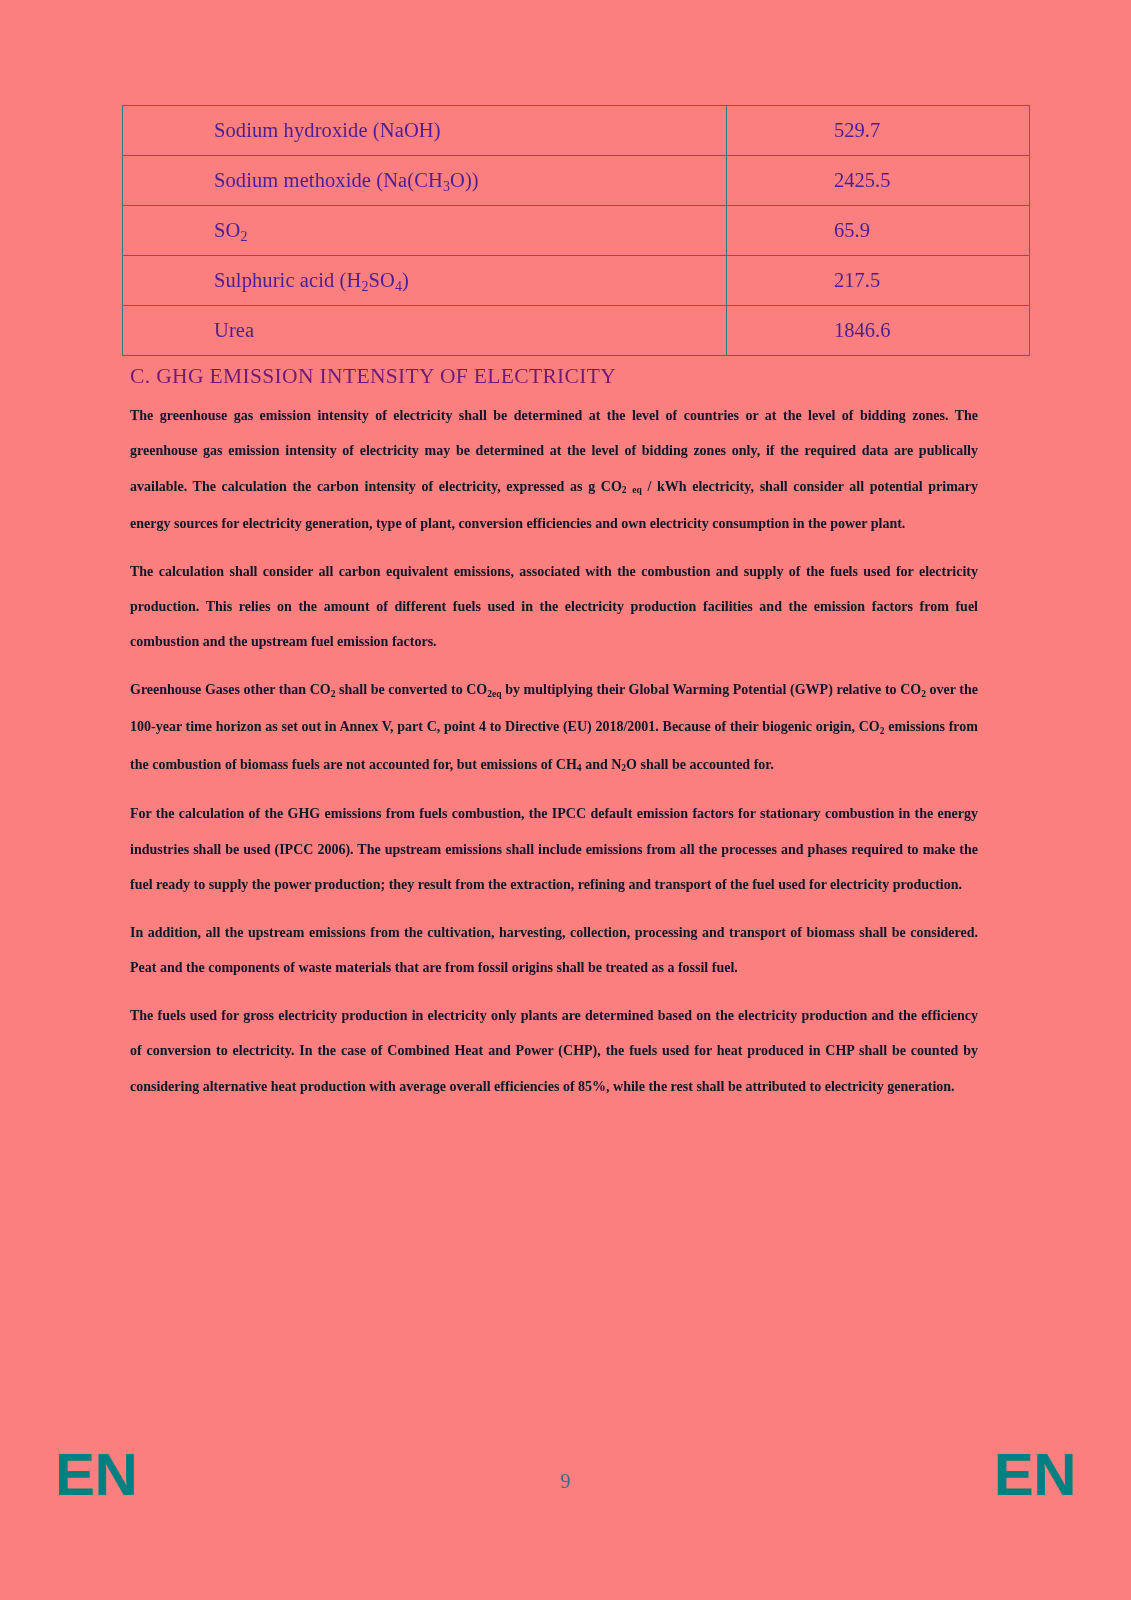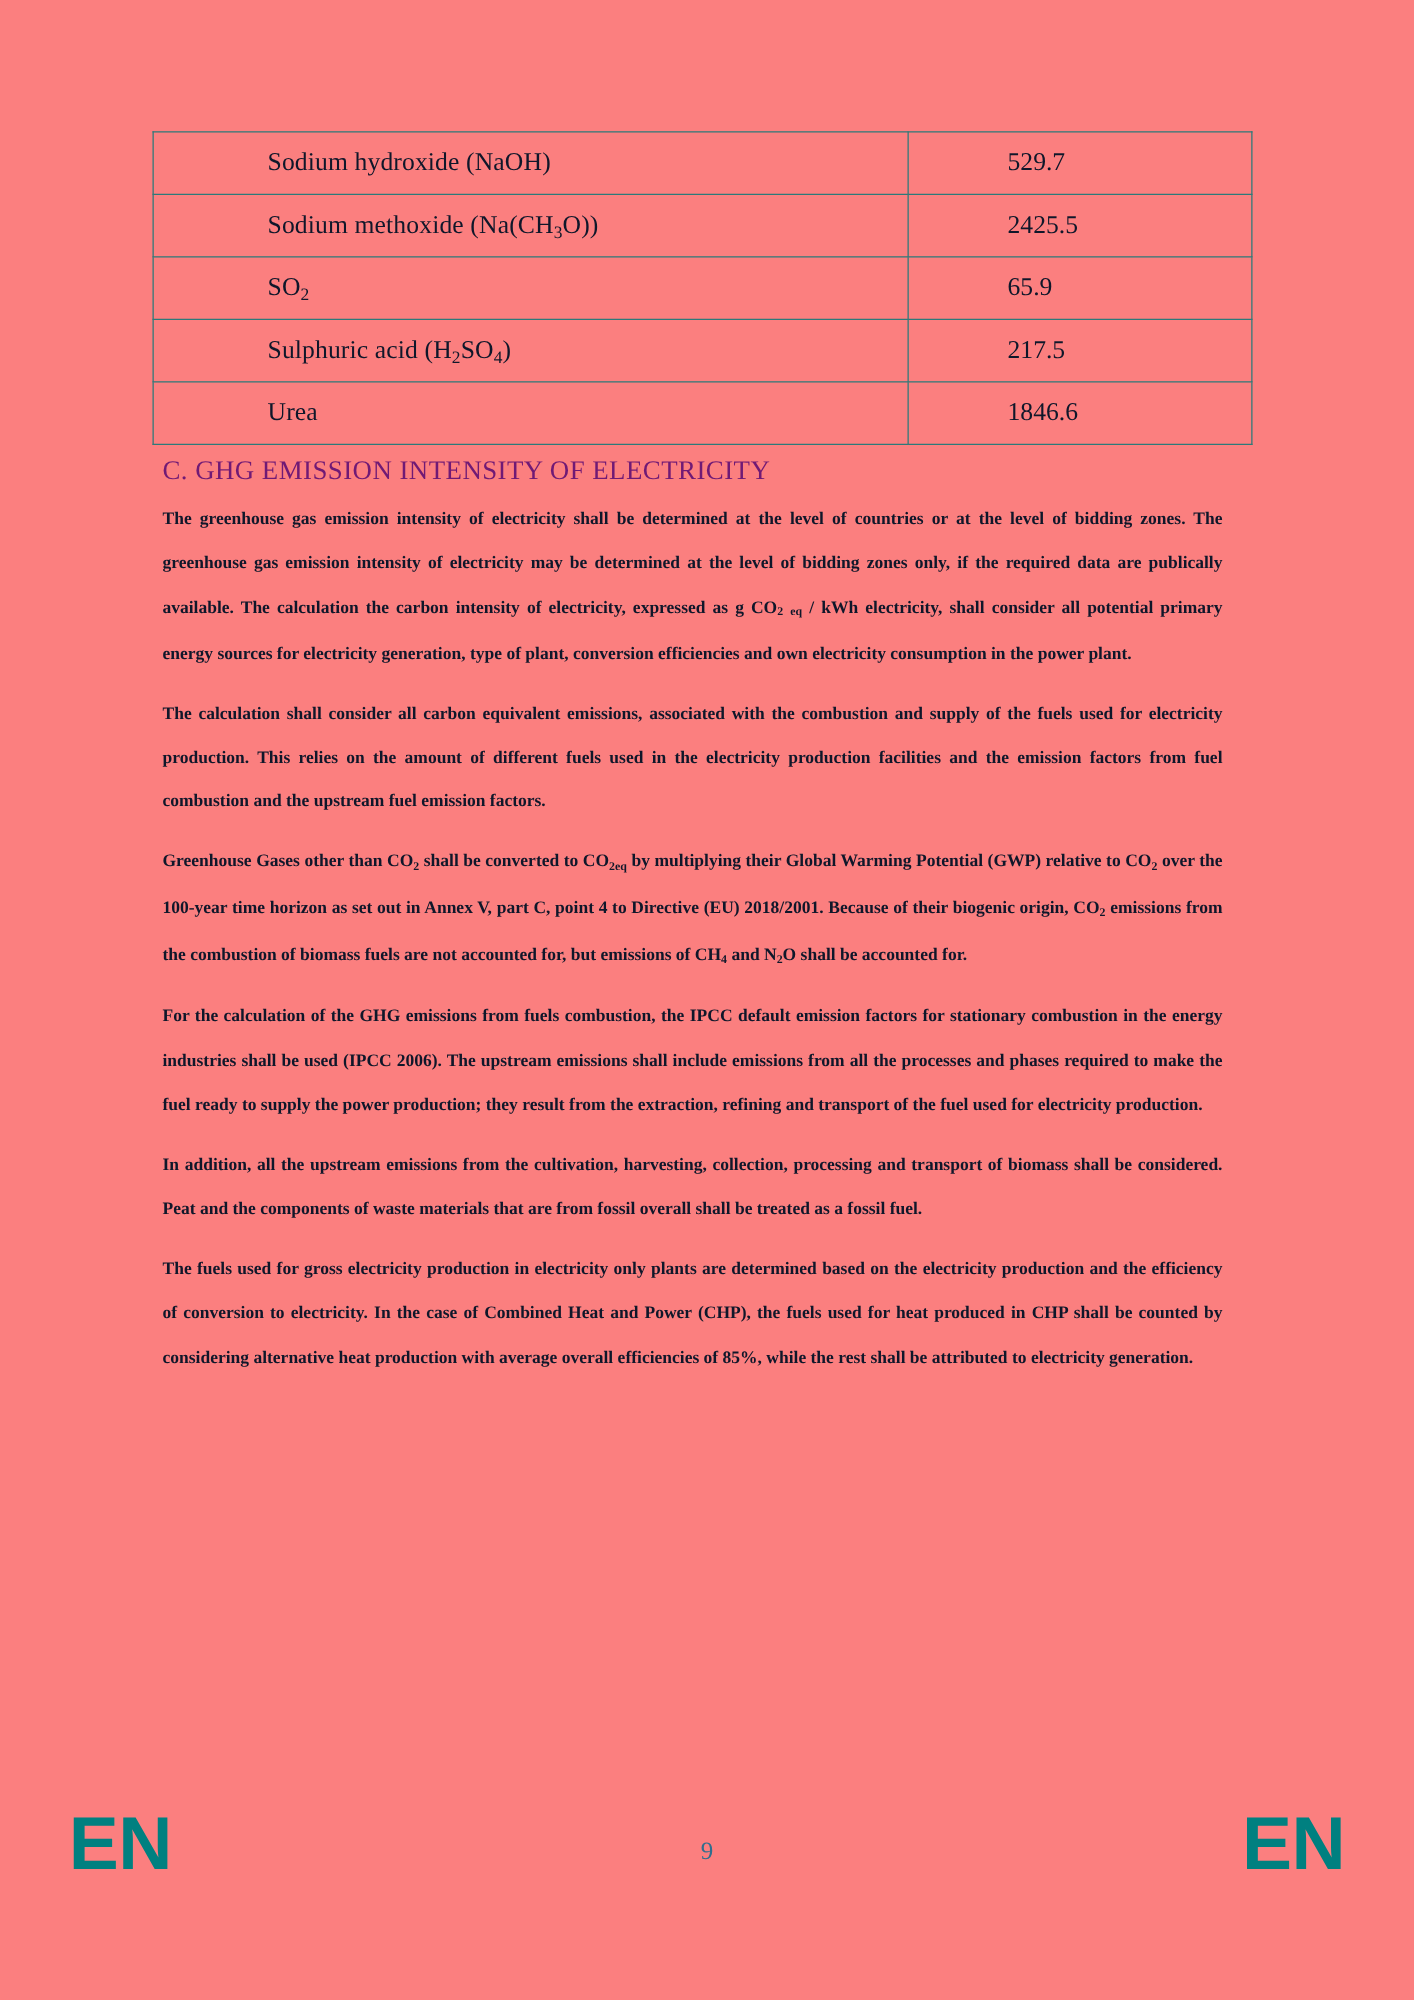--- a/index.html
+++ b/index.html
@@ -31,30 +31,30 @@
     width: 707px;
     border-collapse: collapse;
     table-layout: fixed;
   }
   .ef-table td {
     border: 1.6px solid #2c7a7a;
     height: 49px;
     padding: 0;
     vertical-align: middle;
     font-size: 20.5px;
-    color: #0f172a;
+    color: #4c1d95;
   }
   .ef-table td.c-name {
     width: 512px;
     padding-left: 91px;
     letter-spacing: 0.1px;
   }
   .ef-table td.c-val {
     width: 195px;
-    padding-left: 79px;
+    padding-left: 107px;
   }
   .ef-table sub {
     font-size: 0.68em;
     vertical-align: baseline;
     position: relative;
     top: 0.28em;
   }
 
   
   .section-heading {
@@ -157,21 +157,21 @@
   <div class="body-block">
 
     <p class="para">The greenhouse gas emission intensity of electricity shall be determined at the level of countries or at the level of bidding zones. The greenhouse gas emission intensity of electricity may be determined at the level of bidding zones only, if the required data are publically available. The calculation the carbon intensity of electricity, expressed as g CO<sub>2</sub> <span class="sub-sp">eq</span> / kWh electricity, shall consider all potential primary energy sources for electricity generation, type of plant, conversion efficiencies and own electricity consumption in the power plant.</p>
 
     <p class="para">The calculation shall consider all carbon equivalent emissions, associated with the combustion and supply of the fuels used for electricity production. This relies on the amount of different fuels used in the electricity production facilities and the emission factors from fuel combustion and the upstream fuel emission factors.</p>
 
     <p class="para">Greenhouse Gases other than CO<sub>2</sub> shall be converted to CO<sub>2eq</sub> by multiplying their Global Warming Potential (GWP) relative to CO<sub>2</sub> over the 100-year time horizon as set out in Annex V, part C, point 4 to Directive (EU) 2018/2001. Because of their biogenic origin, CO<sub>2</sub> emissions from the combustion of biomass fuels are not accounted for, but emissions of CH<sub>4</sub> and N<sub>2</sub>O shall be accounted for.</p>
 
     <p class="para">For the calculation of the GHG emissions from fuels combustion, the IPCC default emission factors for stationary combustion in the energy industries shall be used (IPCC 2006). The upstream emissions shall include emissions from all the processes and phases required to make the fuel ready to supply the power production; they result from the extraction, refining and transport of the fuel used for electricity production.</p>
 
-    <p class="para">In addition, all the upstream emissions from the cultivation, harvesting, collection, processing and transport of biomass shall be considered. Peat and the components of waste materials that are from fossil overall shall be treated as a fossil fuel.</p>
+    <p class="para">In addition, all the upstream emissions from the cultivation, harvesting, collection, processing and transport of biomass shall be considered. Peat and the components of waste materials that are from fossil origins shall be treated as a fossil fuel.</p>
 
     <p class="para">The fuels used for gross electricity production in electricity only plants are determined based on the electricity production and the efficiency of conversion to electricity. In the case of Combined Heat and Power (CHP), the fuels used for heat produced in CHP shall be counted by considering alternative heat production with average overall efficiencies of 85%, while the rest shall be attributed to electricity generation.</p>
 
   </div>
 
   <div class="footer-en left">EN</div>
   <div class="footer-en right">EN</div>
   <div class="page-number">9</div>
 
 </div>

